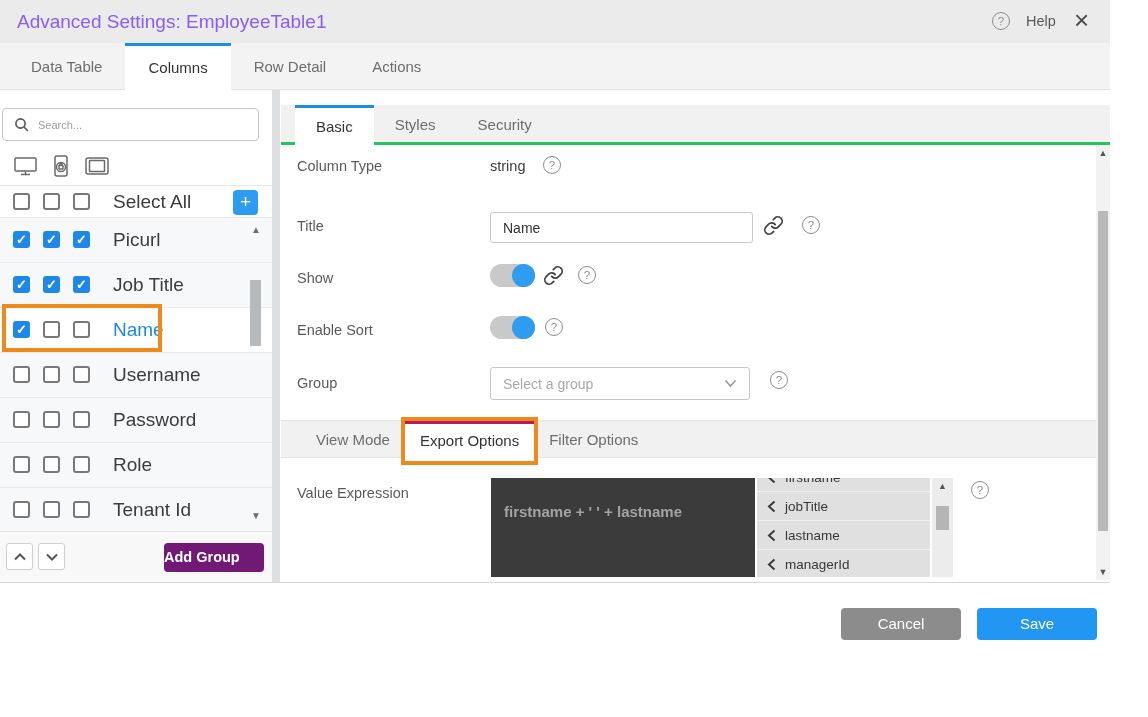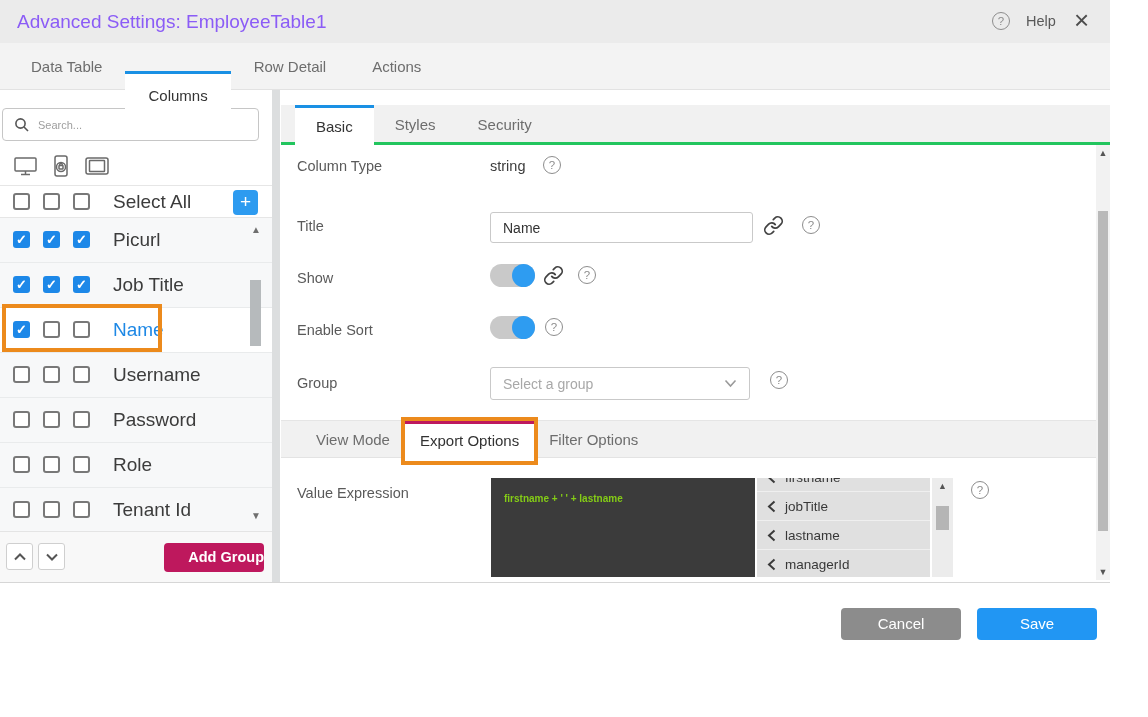--- a/index.html
+++ b/index.html
@@ -13,21 +13,21 @@
   .qicon { display:inline-flex; width:18px; height:18px; border:1.4px solid #8d8d8d; border-radius:50%;
            align-items:center; justify-content:center; font-size:11.5px; color:#8d8d8d; }
   .tb-help-icon { position:absolute; left:992px; top:12px; }
   .tb-help-label { position:absolute; left:1026px; top:13px; font-size:14.5px; color:#595959; cursor:pointer; }
   .tb-close { position:absolute; left:1074px; top:5px; font-size:26px; font-weight:300; color:#4d4d4d; cursor:pointer; }
 
   
   .maintabs { position:absolute; left:0; top:43px; width:1110px; height:47px; background:#f3f3f3;
               border-bottom:1px solid #e2e2e2; display:flex; padding-left:8px; }
   .mtab { padding:0 23px; line-height:47px; font-size:15px; color:#6d6d6d; cursor:pointer; white-space:nowrap; }
-  .mtab.active { background:#fff; border-top:3px solid #1a90e4; height:48px; line-height:44px; color:#333; position:relative; z-index:2;margin-top:28px; }
+  .mtab.active { background:#fff; border-top:3px solid #1a90e4; height:48px; line-height:44px; color:#333; position:relative; z-index:2; }
 
   
   .bodyarea { position:absolute; left:0; top:90px; width:1110px; height:492px; }
   .divider { position:absolute; left:272px; top:0; width:8px; height:492px; background:#dcdedf; }
 
   
   .sidebar { position:absolute; left:0; top:0; width:272px; height:492px; background:#fff; }
   .searchbox { position:absolute; left:2px; top:18px; width:257px; height:33px; border:1px solid #c6c6c6;
                border-radius:4px; display:flex; align-items:center; padding-left:11px; background:#fff; }
   .searchbox input { border:none; outline:none; flex:1; margin-left:8px; font-size:11px; color:#333; background:transparent; font-family:"Liberation Sans",sans-serif; }
@@ -49,22 +49,22 @@
   .colrow { position:relative; width:272px; height:45px; background:#f7f8f9; border-bottom:1px solid #e9ebec; }
   .colrow.selected { background:#fff; }
   .colrow.selected .rowlabel { color:#1e88e5; }
   .sb-scroll-up   { position:absolute; left:251px; top:134px; font-size:10px; color:#6f6f6f; cursor:pointer; }
   .sb-scroll-thumb{ position:absolute; left:250px; top:190px; width:11px; height:66px; background:#b6babc; cursor:pointer; }
   .sb-scroll-down { position:absolute; left:251px; top:420px; font-size:10px; color:#6f6f6f; cursor:pointer; }
   .sb-footer { position:absolute; left:0; top:441px; width:272px; height:51px; background:#f8f8f8; border-top:1px solid #e4e4e4; }
   .arrbtn { position:absolute; top:11px; width:27px; height:27px; background:#fff; border:1px solid #cfcfcf;
             border-radius:3px; display:flex; align-items:center; justify-content:center; cursor:pointer; }
   .arrbtn.up { left:6px; } .arrbtn.down { left:38px; }
-  .addgroup { position:absolute; left:164px; top:11px; width:100px; height:29px; background:#be185d; border-radius:4px;
-              color:#fff; font-size:14.5px; font-weight:bold; text-align:right; line-height:29px; cursor:pointer; }
+  .addgroup { position:absolute; left:164px; top:11px; width:100px; height:29px; background:#701a75; border-radius:4px;
+              color:#fff; font-size:14.5px; font-weight:bold; text-align:left; line-height:29px; cursor:pointer; }
   .ann-box { position:absolute; border:4px solid #ec8a1c; pointer-events:none; z-index:6; }
   .ann-name { left:2px; top:214px; width:160px; height:48px; }
 
   
   .panel { position:absolute; left:281px; top:0; width:829px; height:492px; background:#fff; }
   .basictabs { position:absolute; left:0; top:15px; width:829px; height:40px; background:#f1f1f1;
                border-bottom:3px solid #22c55e; display:flex; padding-left:14px; }
   .btab { padding:0 21px; line-height:40px; font-size:15px; color:#6d6d6d; cursor:pointer; }
   .btab.active { background:#fff; border-top:3px solid #1a90e4; height:42px; line-height:37px; color:#333; position:relative; z-index:2; }
   .flabel { position:absolute; left:16px; font-size:14.5px; color:#5a5a5a; }
@@ -76,21 +76,21 @@
   .linkicon { position:absolute; cursor:pointer; }
   .selectbox { position:absolute; left:209px; width:260px; height:33px; border:1px solid #c9c9c9; border-radius:3px;
                display:flex; align-items:center; padding:0 12px; cursor:pointer; background:#fff; }
   .selectbox .ph { flex:1; font-size:14px; color:#a8a8a8; }
   .subtabs { position:absolute; left:0; top:330px; width:815px; height:38px; background:#f1f1f1;
              border-top:1px solid #e5e5e5; border-bottom:1px solid #e3e3e3; display:flex; padding-left:20px; }
   .stab { padding:0 15px; line-height:38px; font-size:15px; color:#6d6d6d; cursor:pointer; white-space:nowrap; }
   .stab.active { background:#fff; border-top:3px solid #be185d; height:40px; line-height:34px; color:#333;
                  position:relative; z-index:2; outline:4px solid #ec8a1c; }
   .codeeditor { position:absolute; left:210px; top:388px; width:264px; height:99px; background:#3b3b3b; cursor:text; }
-  .codeeditor .code { padding:15px 13px; font-size:10px; font-weight:bold; color:#84cc16; }
+  .codeeditor .code { padding:25px 13px; font-size:15px; font-weight:bold; color:#a3a3a3; }
   .fieldlist { position:absolute; left:476px; top:388px; width:173px; height:99px; overflow:hidden; background:#e0e0e0; }
   .fitem { height:29px; background:#e0e0e0; border-bottom:1px solid #efefef; display:flex; align-items:center;
            padding-left:10px; gap:9px; font-size:13.5px; color:#383838; cursor:pointer; }
   .fitem.clip { margin-top:-15px; }
   .fl-scroll { position:absolute; left:651px; top:388px; width:21px; height:99px; background:#ececec; }
   .fl-up { position:absolute; left:0; top:3px; width:21px; text-align:center; font-size:9px; color:#555; cursor:pointer; }
   .fl-thumb { position:absolute; left:4px; top:28px; width:13px; height:24px; background:#b5b5b5; cursor:pointer; }
   .p-help-colType { left:262px; top:66px; }  .p-help-title { left:521px; top:126px; }
   .p-help-show { left:297px; top:176px; }    .p-help-sort { left:264px; top:228px; }
   .p-help-group { left:489px; top:281px; }   .p-help-ve { left:690px; top:391px; }

